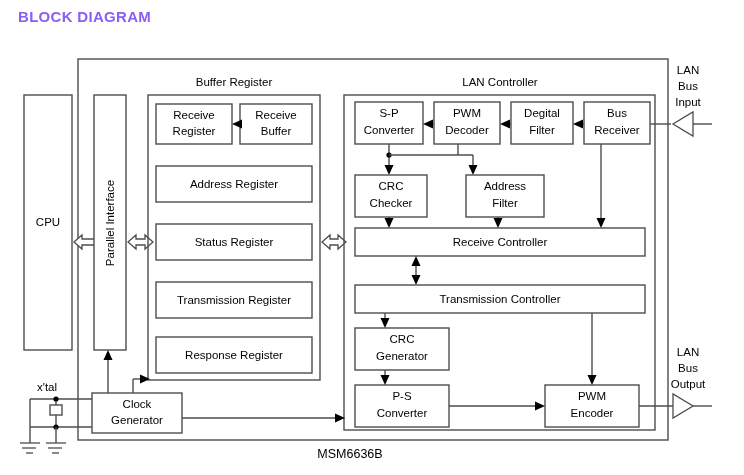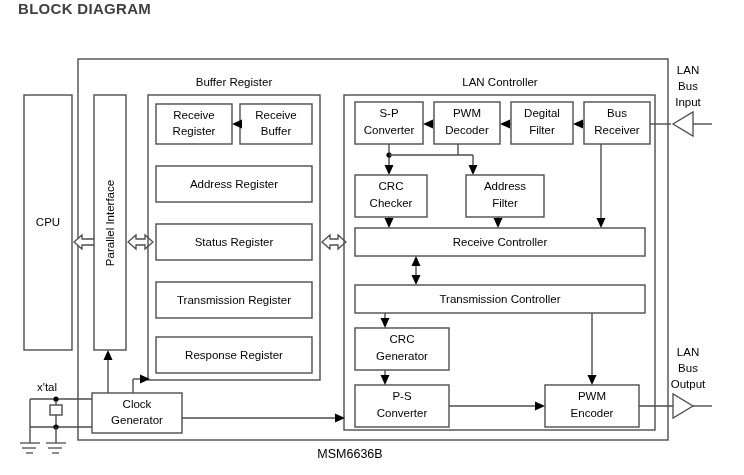--- a/index.html
+++ b/index.html
@@ -4,23 +4,23 @@
 <style>
   html,body{margin:0;padding:0;}
   body{
     width:744px;height:475px;
     background:#ffffff;
     font-family:"Liberation Sans", sans-serif;
     position:relative;
     overflow:hidden;
   }
   #page-title{
-    position:absolute;left:18px;top:0;
+    position:absolute;left:18px;top:8px;
     font-size:15px;font-weight:bold;letter-spacing:0.3px;
-    color:#404040;
+    color:#8b5cf6;
   }
   .stage{position:absolute;left:0;top:0;width:744px;height:475px;}
   svg{position:absolute;left:0;top:0;}
   .blk{ fill:#ffffff; stroke:#4d4d4d; stroke-width:1.4; }
   .grp{ fill:none; stroke:#4d4d4d; stroke-width:1.4; }
   .chip{ fill:none; stroke:#4d4d4d; stroke-width:1.4; }
   .ln{ stroke:#4d4d4d; stroke-width:1.4; fill:none; }
   .lbl{
     font-family:"Liberation Sans", sans-serif;
     font-size:11.5px; fill:#000; text-anchor:middle;

